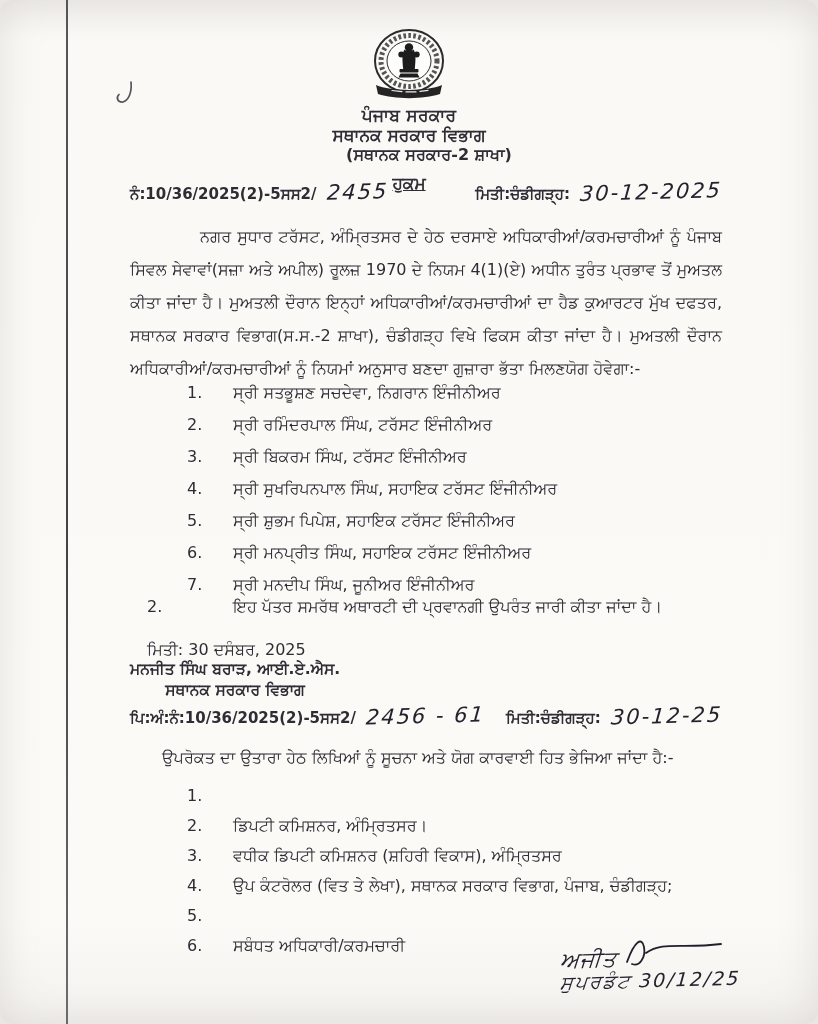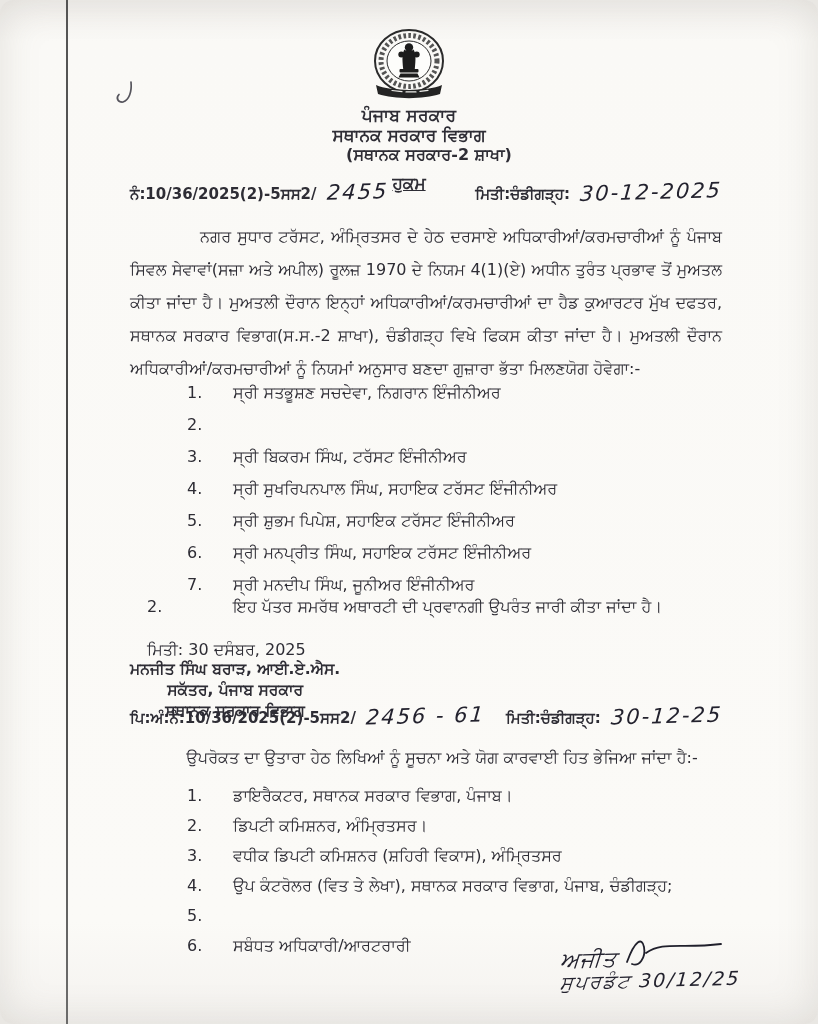--- a/index.html
+++ b/index.html
@@ -46,21 +46,21 @@
   .txt-col { flex:1; }
 
   .para2 { position:absolute; top:597px; left:130px; width:592px; display:flex; font-size:16px; }
   .para2 .p2-num { flex:0 0 103px; padding-left:17px; }
 
   .sign-row { top:640px; align-items:flex-start;flex-direction:column; }
   .date-line { font-size:16px; padding-left:17px; }
   .signatory { text-align:center; font-weight:700; font-size:15.5px; line-height:21px; }
 
   .endorse-row { top:704px; }
-  .covering { position:absolute; top:748px; left:162px; width:560px; font-size:16px;text-align:center; }
+  .covering { position:absolute; top:748px; left:162px; width:560px; font-size:16px; }
 
   .footer-sign { position:absolute; top:934px; left:560px; width:230px; }
   .sig-name-row { display:flex; align-items:flex-end; gap:2px; }
   .sig-name { font-size:22px; letter-spacing:1px; }
   .sig-title { font-size:19px; margin-top:-4px; }
 </style>
 </head>
 <body>
 
 <div class="page">
@@ -110,20 +110,21 @@
 
   <div class="body-para">ਨਗਰ ਸੁਧਾਰ ਟਰੱਸਟ, ਅੰਮ੍ਰਿਤਸਰ ਦੇ ਹੇਠ ਦਰਸਾਏ ਅਧਿਕਾਰੀਆਂ/ਕਰਮਚਾਰੀਆਂ ਨੂੰ ਪੰਜਾਬ ਸਿਵਲ ਸੇਵਾਵਾਂ(ਸਜ਼ਾ ਅਤੇ ਅਪੀਲ) ਰੂਲਜ਼ 1970 ਦੇ ਨਿਯਮ 4(1)(ਏ) ਅਧੀਨ ਤੁਰੰਤ ਪ੍ਰਭਾਵ ਤੋਂ ਮੁਅਤਲ ਕੀਤਾ ਜਾਂਦਾ ਹੈ। ਮੁਅਤਲੀ ਦੌਰਾਨ ਇਨ੍ਹਾਂ ਅਧਿਕਾਰੀਆਂ/ਕਰਮਚਾਰੀਆਂ ਦਾ ਹੈਡ ਕੁਆਰਟਰ ਮੁੱਖ ਦਫਤਰ, ਸਥਾਨਕ ਸਰਕਾਰ ਵਿਭਾਗ(ਸ.ਸ.-2 ਸ਼ਾਖਾ), ਚੰਡੀਗੜ੍ਹ ਵਿਖੇ ਫਿਕਸ ਕੀਤਾ ਜਾਂਦਾ ਹੈ। ਮੁਅਤਲੀ ਦੌਰਾਨ ਅਧਿਕਾਰੀਆਂ/ਕਰਮਚਾਰੀਆਂ ਨੂੰ ਨਿਯਮਾਂ ਅਨੁਸਾਰ ਬਣਦਾ ਗੁਜ਼ਾਰਾ ਭੱਤਾ ਮਿਲਣਯੋਗ ਹੋਵੇਗਾ:-</div>
 
   <ul class="num-list officers-list">
     <li class="num-row">
         <span class="num-col">1.</span>
         <span class="txt-col">ਸ੍ਰੀ ਸਤਭੂਸ਼ਣ ਸਚਦੇਵਾ, ਨਿਗਰਾਨ ਇੰਜੀਨੀਅਰ</span>
       </li>
     <li class="num-row">
         <span class="num-col">2.</span>
+        <span class="txt-col">ਸ੍ਰੀ ਰਮਿੰਦਰਪਾਲ ਸਿੰਘ, ਟਰੱਸਟ ਇੰਜੀਨੀਅਰ</span>
       </li>
     <li class="num-row">
         <span class="num-col">3.</span>
         <span class="txt-col">ਸ੍ਰੀ ਬਿਕਰਮ ਸਿੰਘ, ਟਰੱਸਟ ਇੰਜੀਨੀਅਰ</span>
       </li>
     <li class="num-row">
         <span class="num-col">4.</span>
         <span class="txt-col">ਸ੍ਰੀ ਸੁਖਰਿਪਨਪਾਲ ਸਿੰਘ, ਸਹਾਇਕ ਟਰੱਸਟ ਇੰਜੀਨੀਅਰ</span>
       </li>
     <li class="num-row">
@@ -142,61 +143,59 @@
 
   <div class="para2">
     <span class="p2-num">2.</span>
     <span>ਇਹ ਪੱਤਰ ਸਮਰੱਥ ਅਥਾਰਟੀ ਦੀ ਪ੍ਰਵਾਨਗੀ ਉਪਰੰਤ ਜਾਰੀ ਕੀਤਾ ਜਾਂਦਾ ਹੈ।</span>
   </div>
 
   <div class="row sign-row">
     <div class="date-line">ਮਿਤੀ: 30 ਦਸੰਬਰ, 2025</div>
     <div class="signatory">
       <div>ਮਨਜੀਤ ਸਿੰਘ ਬਰਾੜ, ਆਈ.ਏ.ਐਸ.</div>
-      <div>ਸਕੱਤਰ, ਪੰਜਾਬ ਸਰਕਾਰ</div>
       <div>ਸਥਾਨਕ ਸਰਕਾਰ ਵਿਭਾਗ</div>
     </div>
   </div>
 
   <div class="row endorse-row">
     <div class="pair">
       <span class="label">ਪਿ:ਅੰ:ਨੰ:10/36/2025(2)-5ਸਸ2/</span>
       <span class="hand hand-lg">2456 - 61</span>
     </div>
     <div class="pair">
       <span class="label">ਮਿਤੀ:ਚੰਡੀਗੜ੍ਹ:</span>
       <span class="hand hand-lg">30-12-25</span>
     </div>
   </div>
 
   <div class="covering">ਉਪਰੋਕਤ ਦਾ ਉਤਾਰਾ ਹੇਠ ਲਿਖਿਆਂ ਨੂੰ ਸੂਚਨਾ ਅਤੇ ਯੋਗ ਕਾਰਵਾਈ ਹਿਤ ਭੇਜਿਆ ਜਾਂਦਾ ਹੈ:-</div>
 
   <ul class="num-list recipients-list">
     <li class="num-row">
         <span class="num-col">1.</span>
-        <span class="txt-col">ਡਾਇਰੈਕਟਰ, ਸਥਾਨਕ ਸਰਕਾਰ ਵਿਭਾਗ, ਪੰਜਾਬ।</span>
       </li>
     <li class="num-row">
         <span class="num-col">2.</span>
         <span class="txt-col">ਡਿਪਟੀ ਕਮਿਸ਼ਨਰ, ਅੰਮ੍ਰਿਤਸਰ।</span>
       </li>
     <li class="num-row">
         <span class="num-col">3.</span>
         <span class="txt-col">ਵਧੀਕ ਡਿਪਟੀ ਕਮਿਸ਼ਨਰ (ਸ਼ਹਿਰੀ ਵਿਕਾਸ), ਅੰਮ੍ਰਿਤਸਰ</span>
       </li>
     <li class="num-row">
         <span class="num-col">4.</span>
         <span class="txt-col">ਉਪ ਕੰਟਰੋਲਰ (ਵਿਤ ਤੇ ਲੇਖਾ), ਸਥਾਨਕ ਸਰਕਾਰ ਵਿਭਾਗ, ਪੰਜਾਬ, ਚੰਡੀਗੜ੍ਹ;</span>
       </li>
     <li class="num-row">
         <span class="num-col">5.</span>
       </li>
     <li class="num-row">
         <span class="num-col">6.</span>
-        <span class="txt-col">ਸਬੰਧਤ ਅਧਿਕਾਰੀ/ਆਰਟਰਾਰੀ</span>
+        <span class="txt-col">ਸਬੰਧਤ ਅਧਿਕਾਰੀ/ਕਰਮਚਾਰੀ</span>
       </li>
   </ul>
 
   <div class="footer-sign">
     <div class="sig-name-row">
       <span class="hand sig-name">ਅਜੀਤ</span>
       <svg class="sig-flourish" width="110" height="38" viewBox="0 0 110 38">
         <path d="M8 28 C16 6 23 3 25 13 C27 24 20 33 13 30 M27 19 C44 7 62 15 102 10" fill="none" stroke="#20202c" stroke-width="1.8" stroke-linecap="round"></path>
       </svg>
     </div>

